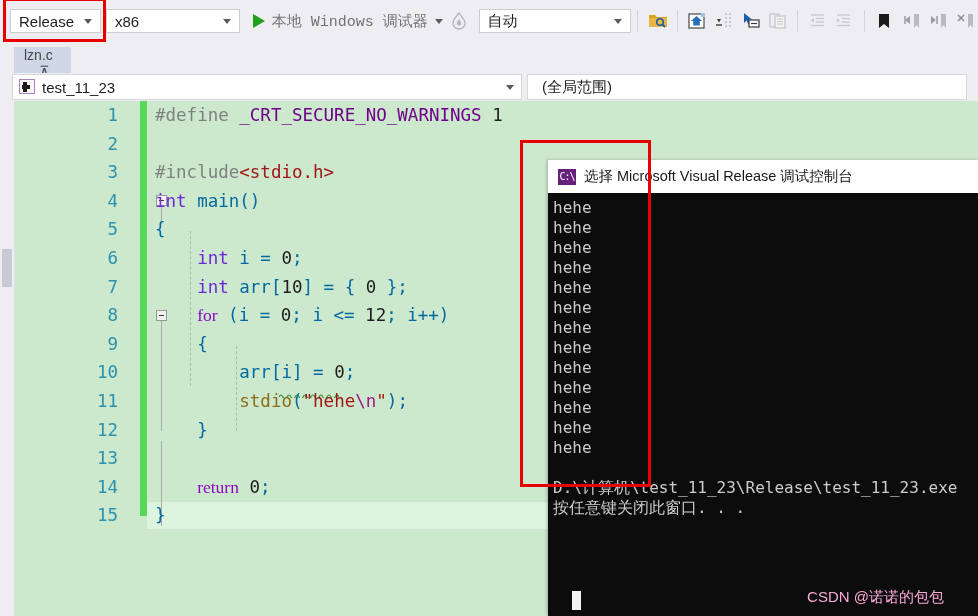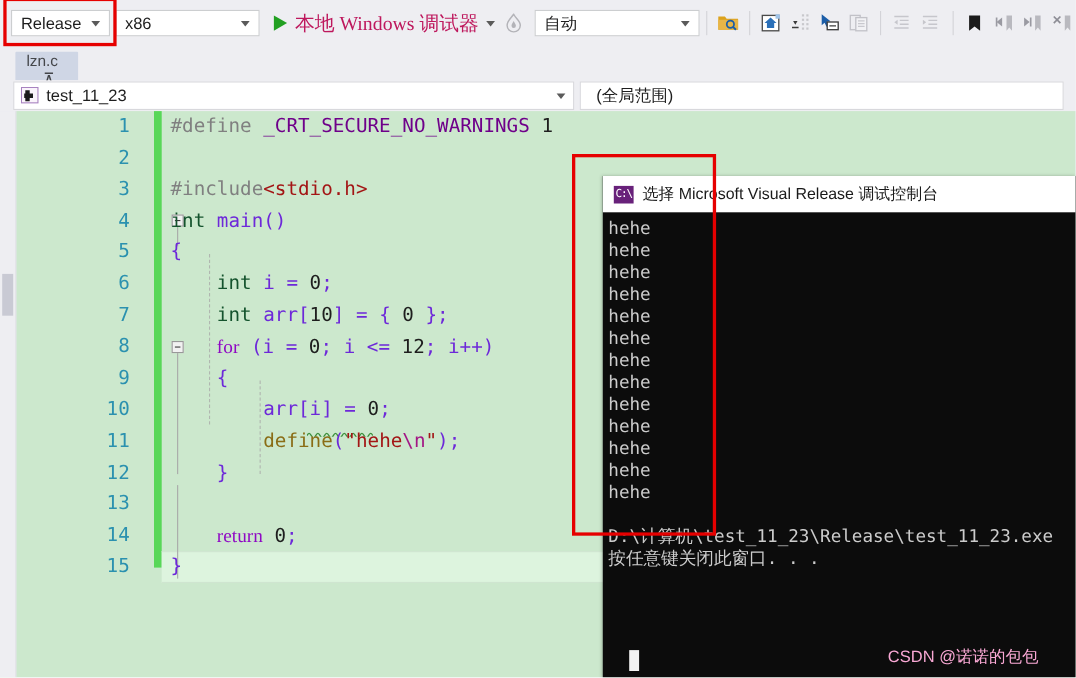--- a/index.html
+++ b/index.html
@@ -58,23 +58,23 @@
     cursor: default;
   }
   .play-tri {
     width: 0; height: 0;
     border-top: 7px solid transparent;
     border-bottom: 7px solid transparent;
     border-left: 12px solid #22a022;
     margin: 0 7px 0 10px;
   }
   .dbg-label {
-    font-size: 18px; color: #be185d;
+    font-size: 15px; color: #737373;
     white-space: nowrap;
-    font-family: Liberation Serif, serif;
+    font-family: Liberation Mono, monospace;
   }
   .mini-caret {
     width: 0; height: 0;
     border-left: 4px solid transparent;
     border-right: 4px solid transparent;
     border-top: 5px solid #5a5a5a;
     margin-left: 7px;
   }
   .icon-box {
     width: 24px; height: 24px;
@@ -221,27 +221,27 @@
   }
   .squig {
     position: absolute;
     height: 4px;
   }
 
   
   .t-pre   { color: #808080; }
   .t-macro { color: #6f008a; }
   .t-num   { color: #1e1e1e; }
-  .t-kw    { color: #14532d; margin-top: 32px; }
+  .t-kw    { color: #6d28d9; margin-top: 32px; }
   .t-kwp   { color: #8f08c4; font-family: Liberation Serif, serif; }
   .t-str   { color: #a31515; }
   .t-esc   { color: #a31585; }
   .t-hdr   { color: #a31515; }
   .t-fn    { color: #8a6d16; }
-  .t-plain { color: #6d28d9; }
+  .t-plain { color: #0369a1; }
 
   
   .console-win {
     position: absolute;
     left: 548px; top: 160px;
     width: 430px; height: 456px;
     background: #0c0c0c;
     box-shadow: -1px 0 3px rgba(0,0,0,0.25);
     overflow: hidden;
   }
@@ -512,21 +512,21 @@
           <div class="codeline"><span class="lnum">1</span><span class="ctext"><span class="t-pre">#define </span><span class="t-macro">_CRT_SECURE_NO_WARNINGS</span><span class="t-num"> 1</span></span></div>
           <div class="codeline"><span class="lnum">2</span><span class="ctext"></span></div>
           <div class="codeline"><span class="lnum">3</span><span class="ctext"><span class="t-pre">#include</span><span class="t-hdr">&lt;stdio.h&gt;</span></span></div>
           <div class="codeline"><span class="lnum">4</span><span class="ctext"><span class="t-kw">int</span><span class="t-plain"> main()</span></span></div>
           <div class="codeline"><span class="lnum">5</span><span class="ctext"><span class="t-plain">{</span></span></div>
           <div class="codeline"><span class="lnum">6</span><span class="ctext"><span class="t-plain">    </span><span class="t-kw">int</span><span class="t-plain"> i = </span><span class="t-num">0</span><span class="t-plain">;</span></span></div>
           <div class="codeline"><span class="lnum">7</span><span class="ctext"><span class="t-plain">    </span><span class="t-kw">int</span><span class="t-plain"> arr[</span><span class="t-num">10</span><span class="t-plain">] = { </span><span class="t-num">0</span><span class="t-plain"> };</span></span></div>
           <div class="codeline"><span class="lnum">8</span><span class="ctext"><span class="t-plain">    </span><span class="t-kwp">for</span><span class="t-plain"> (i = </span><span class="t-num">0</span><span class="t-plain">; i &lt;= </span><span class="t-num">12</span><span class="t-plain">; i++)</span></span></div>
           <div class="codeline"><span class="lnum">9</span><span class="ctext"><span class="t-plain">    {</span></span></div>
           <div class="codeline"><span class="lnum">10</span><span class="ctext"><span class="t-plain">        arr[i] = </span><span class="t-num">0</span><span class="t-plain">;</span></span></div>
-          <div class="codeline"><span class="lnum">11</span><span class="ctext"><span class="t-plain">        </span><span class="t-fn">define</span><span class="t-plain">(</span><span class="t-str">"hehe</span><span class="t-esc">\n</span><span class="t-str">"</span><span class="t-plain">);</span></span></div>
+          <div class="codeline"><span class="lnum">11</span><span class="ctext"><span class="t-plain">        </span><span class="t-fn">stdio</span><span class="t-plain">(</span><span class="t-str">"hehe</span><span class="t-esc">\n</span><span class="t-str">"</span><span class="t-plain">);</span></span></div>
           <div class="codeline"><span class="lnum">12</span><span class="ctext"><span class="t-plain">    }</span></span></div>
           <div class="codeline"><span class="lnum">13</span><span class="ctext"></span></div>
           <div class="codeline"><span class="lnum">14</span><span class="ctext"><span class="t-plain">    </span><span class="t-kwp">return</span><span class="t-plain"> </span><span class="t-num">0</span><span class="t-plain">;</span></span></div>
           <div class="codeline"><span class="lnum">15</span><span class="ctext"><span class="t-plain">}</span></span></div>
         </div>
     </div>
   </div>
 
   <div class="console-win">
     <div class="console-title">

